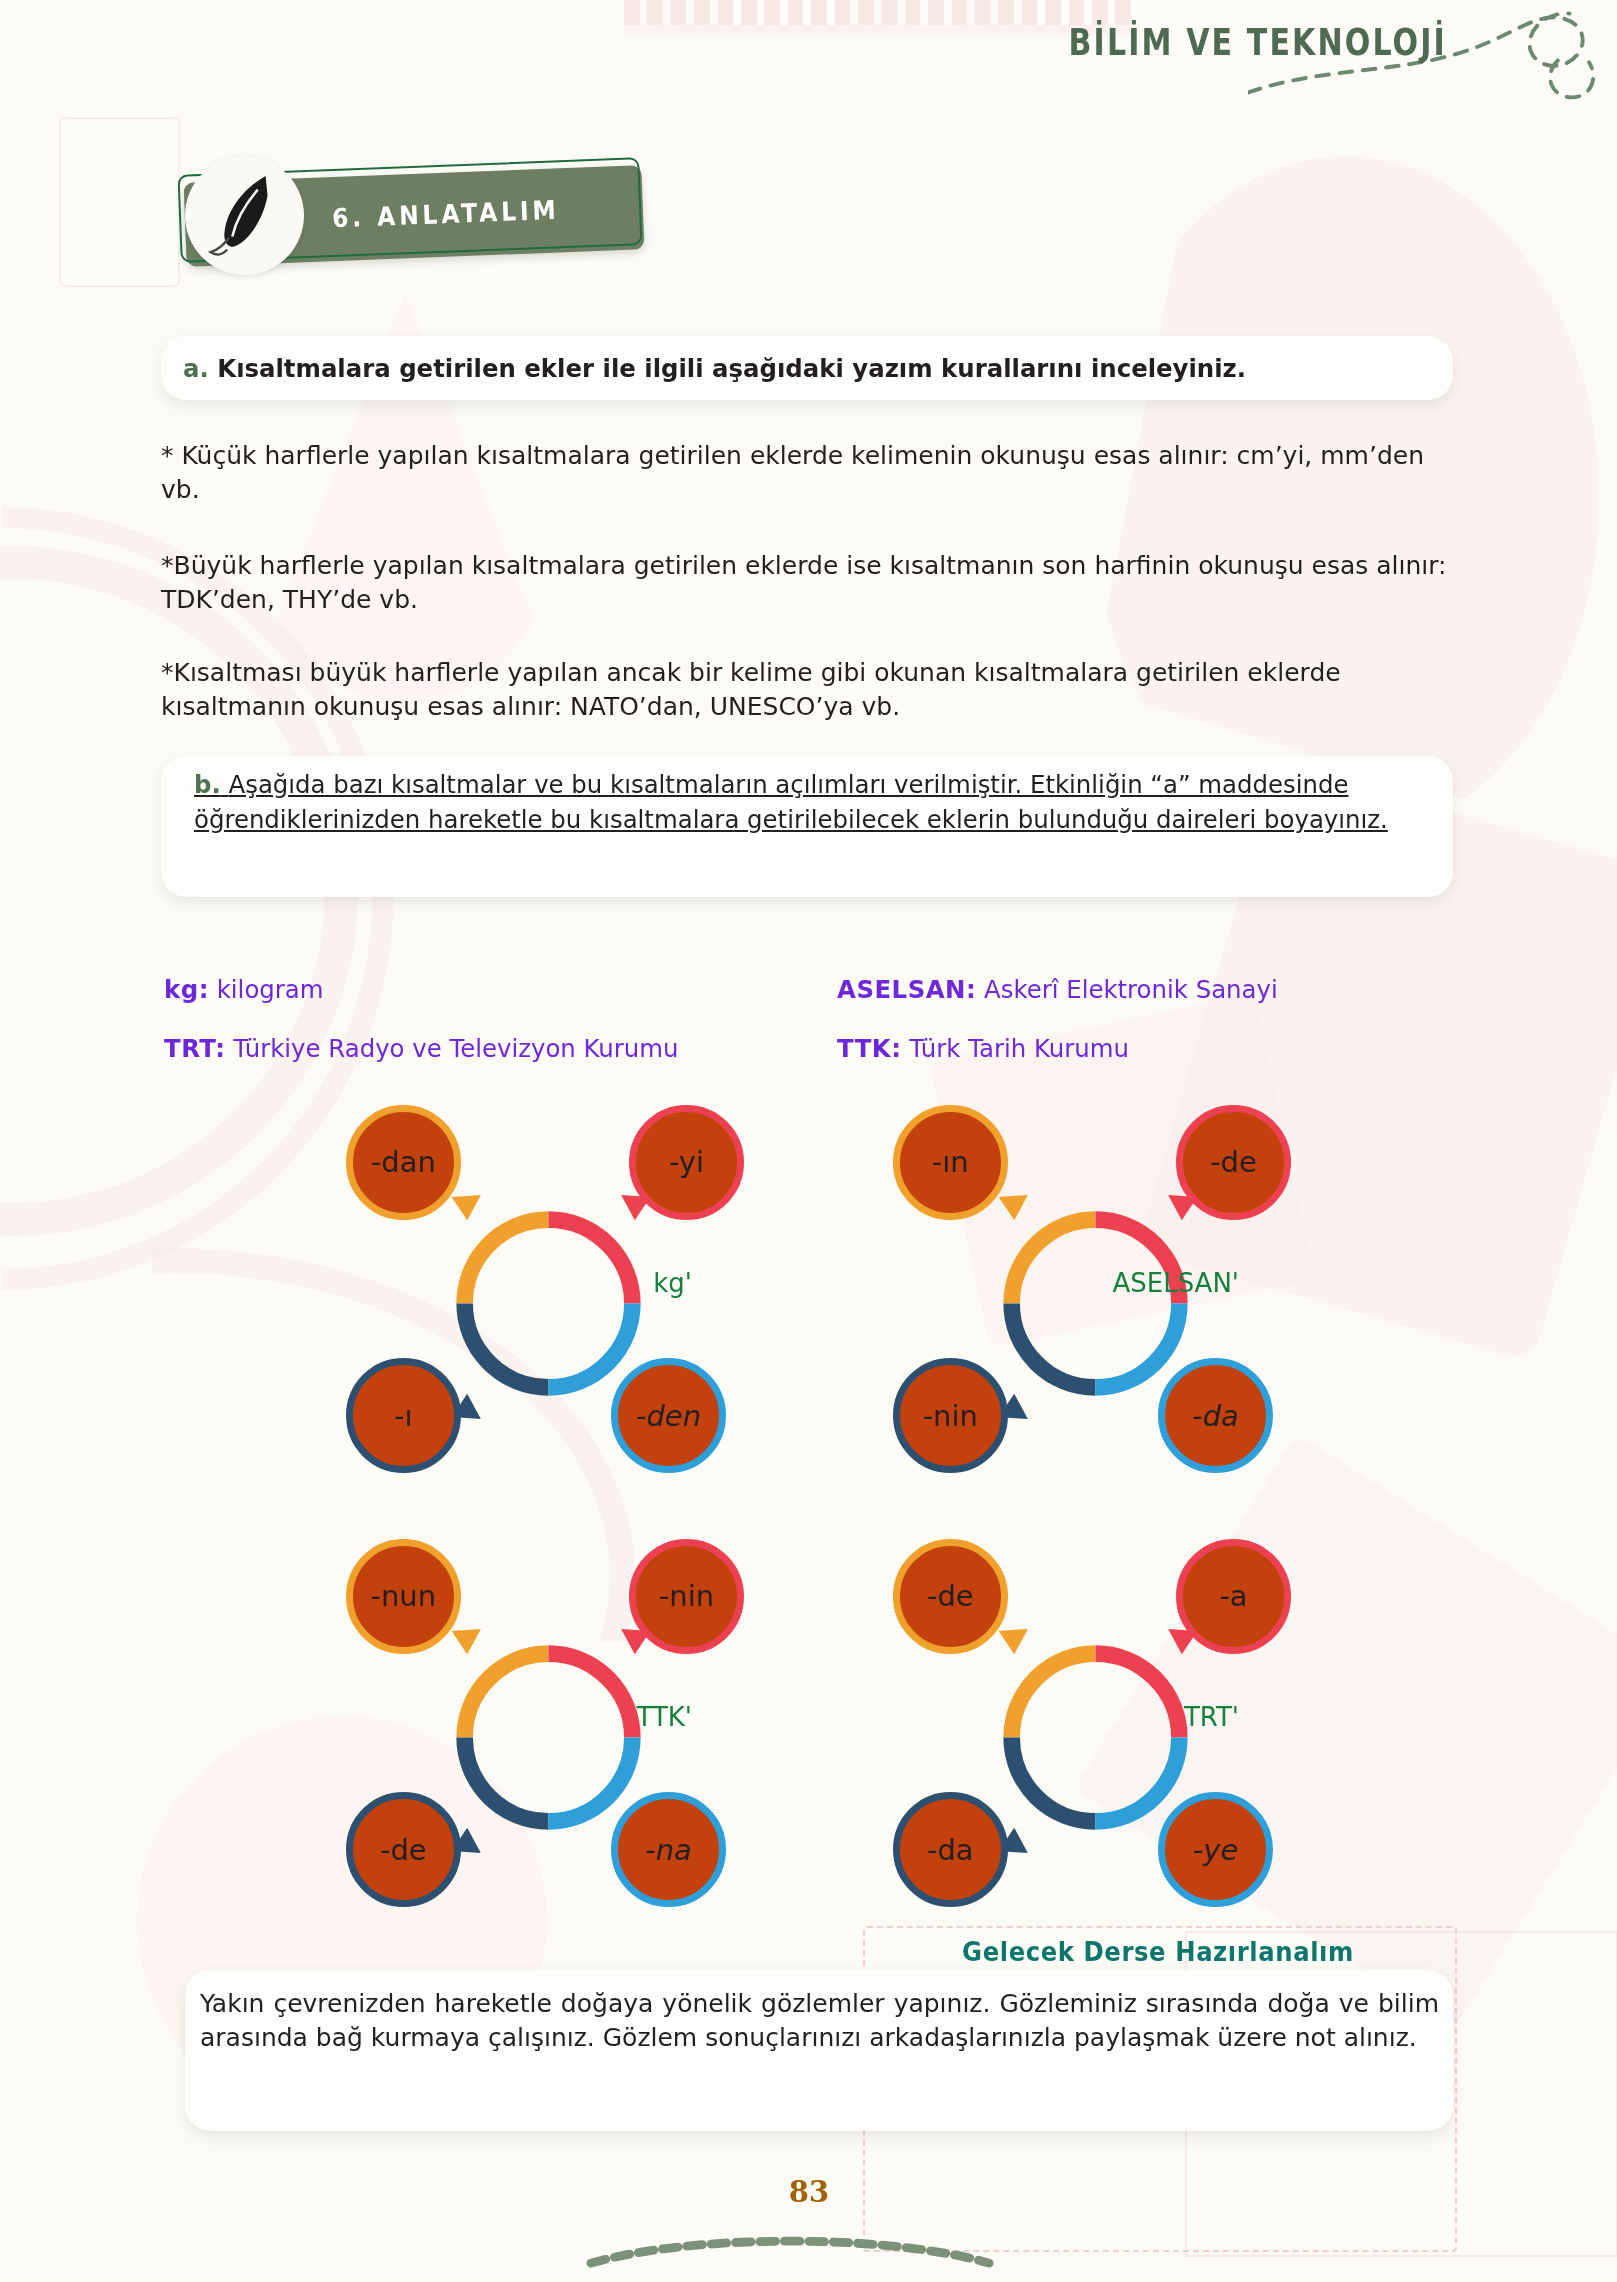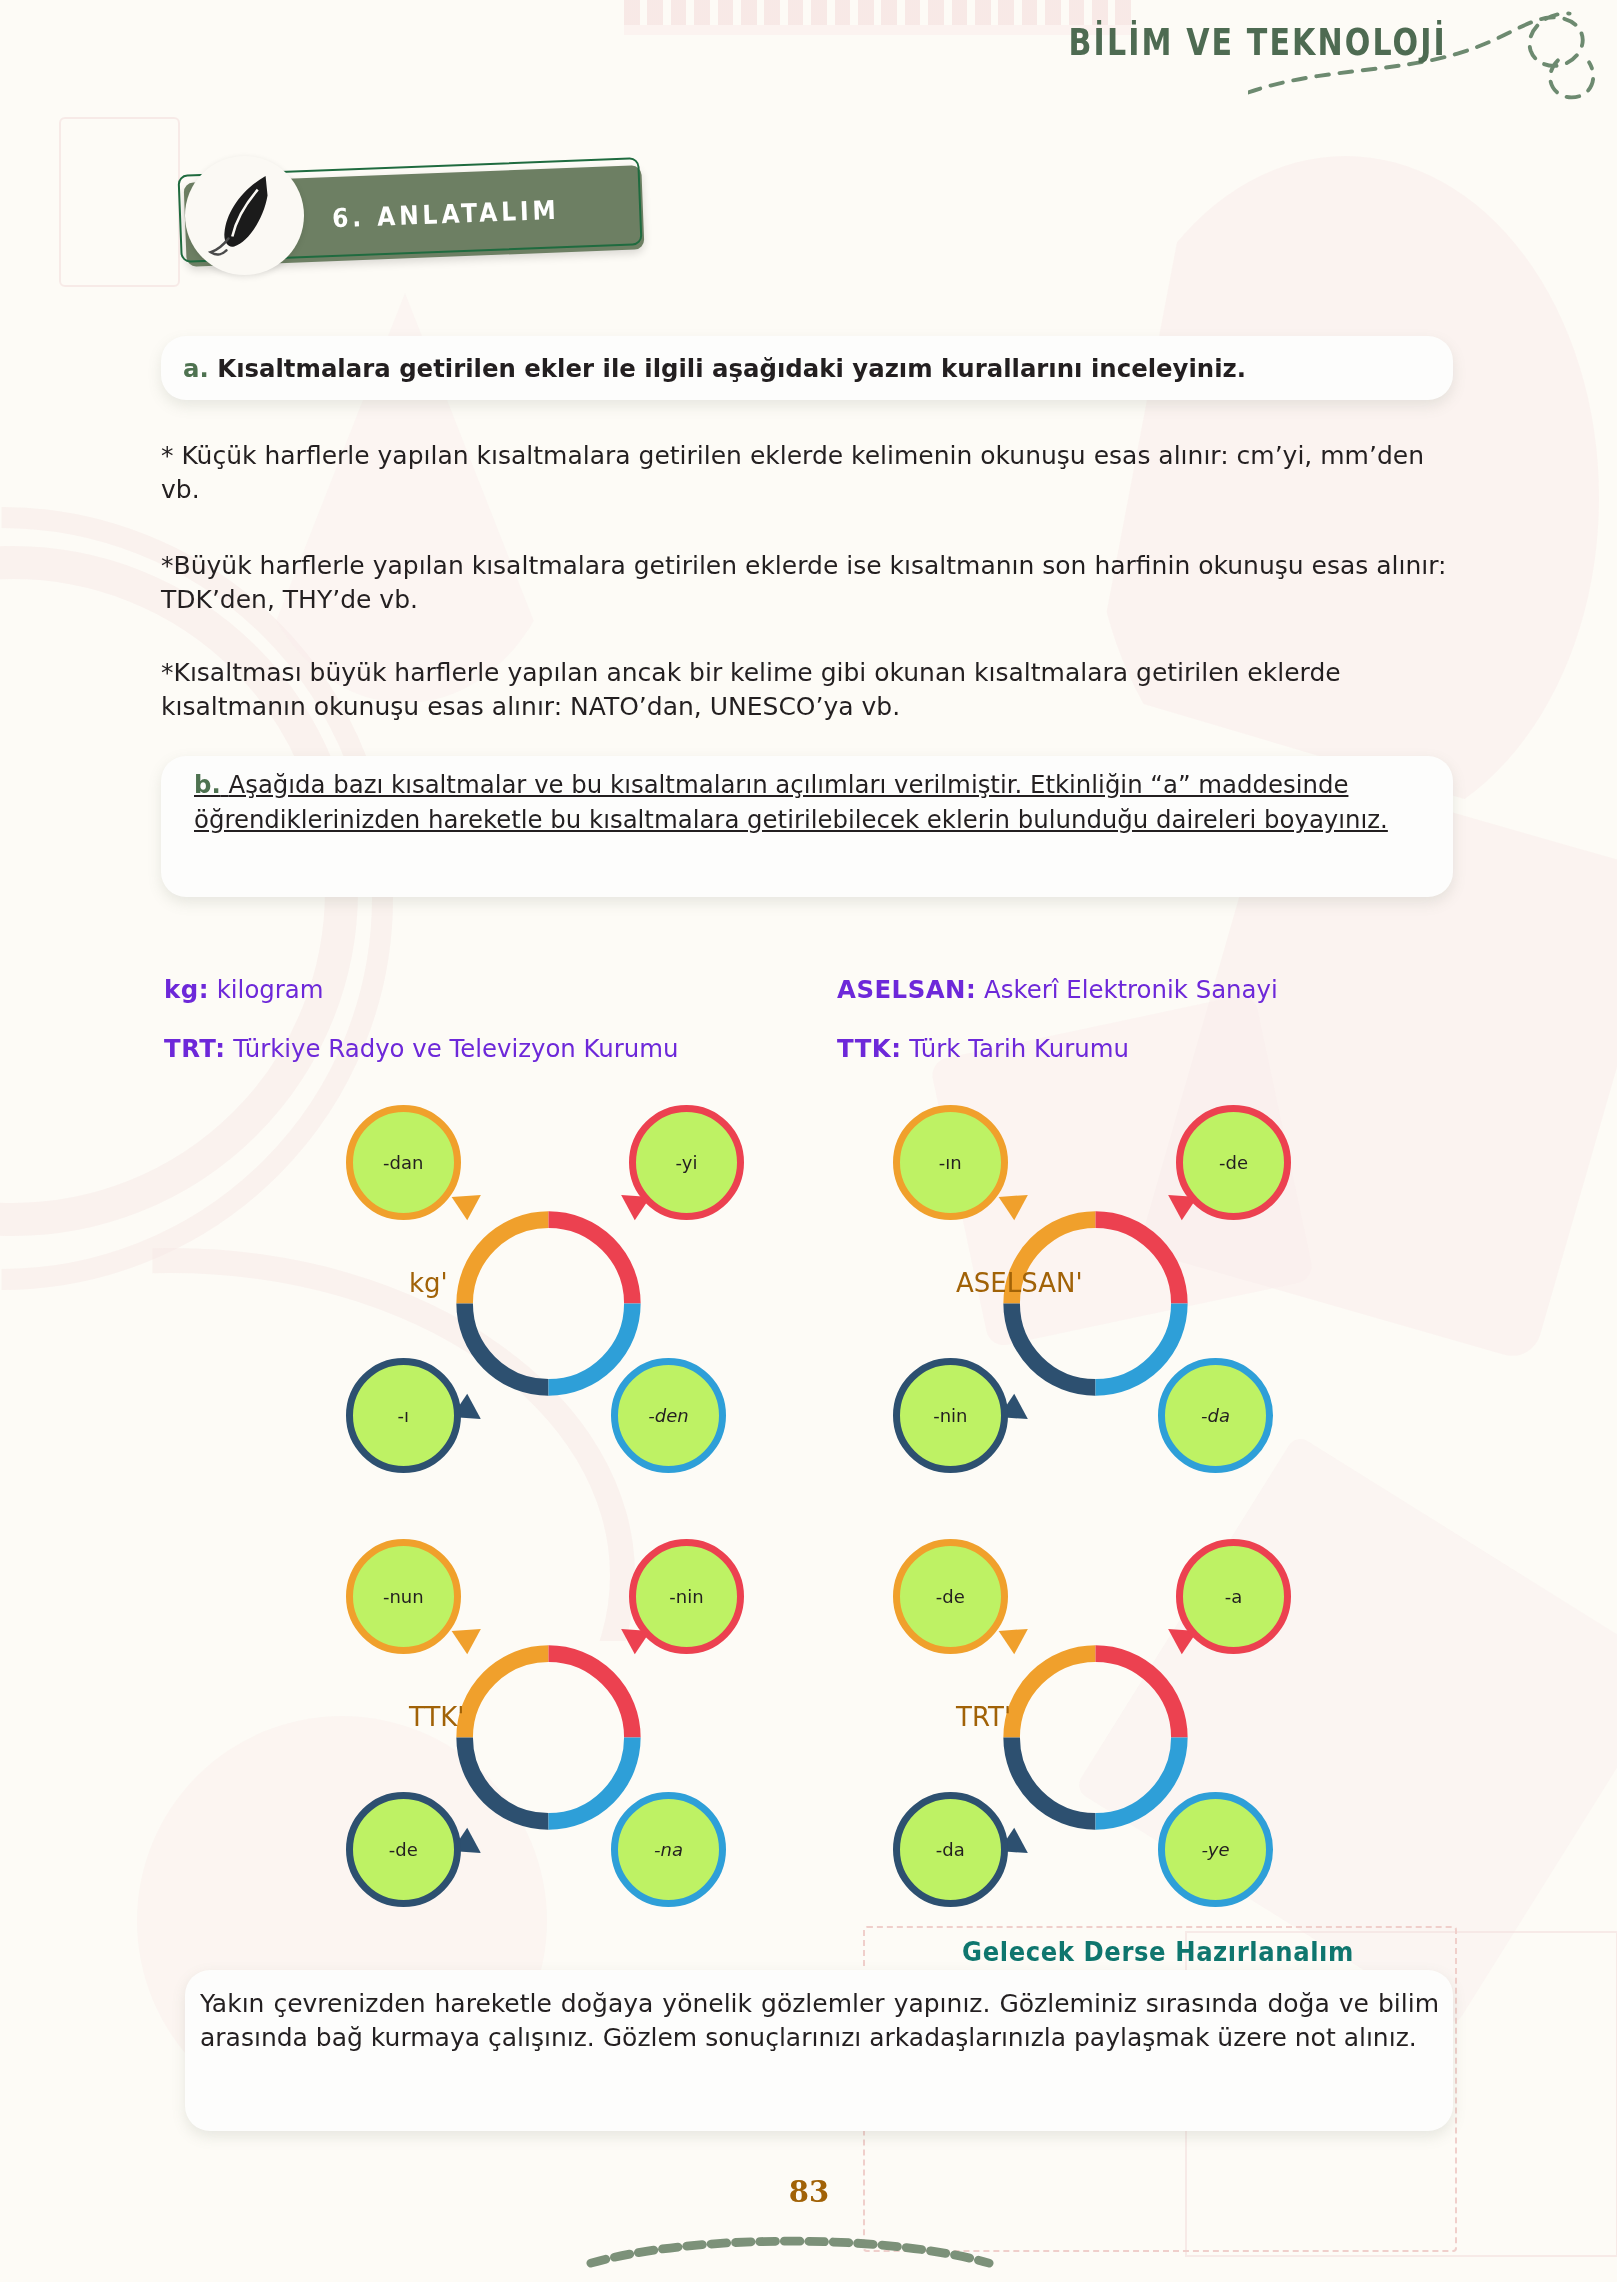--- a/index.html
+++ b/index.html
@@ -114,30 +114,30 @@
   .lg4{left:837px;top:1034px;}
 
   
   .diagram{position:absolute;width:419px;height:400px;z-index:5;}
   .d1{left:336px;top:1097px;}
   .d2{left:883px;top:1097px;}
   .d3{left:336px;top:1531px;}
   .d4{left:883px;top:1531px;}
   .bubble{
     position:absolute;width:115px;height:115px;border-radius:50%;
-    background:#bef264;display:flex;align-items:center;justify-content:center;
-    font-size:18px;color:#231f20;box-sizing:border-box;
+    background:#c2410c;display:flex;align-items:center;justify-content:center;
+    font-size:29px;color:#231f20;box-sizing:border-box;
   }
   .bubble.tl{left:9.8px;top:7.8px;border:7.8px solid #f0a02c;}
   .bubble.tr{left:293px;top:7.8px;border:7.8px solid #ec4150;}
   .bubble.bl{left:9.8px;top:261px;border:7.8px solid #2d5070;}
   .bubble.br{left:275px;top:261px;border:7.8px solid #2e9fd8;font-style:italic;}
   .center-label{
-    position:absolute;left:73px;top:171px;width:283px;text-align:left;
-    font-size:26px;color:#a16207;
+    position:absolute;left:73px;top:171px;width:283px;text-align:right;
+    font-size:26px;color:#15803d;
   }
   .ring-svg{position:absolute;left:115px;top:109px;width:195px;height:195px;}
   .arrow-svg{position:absolute;left:59px;top:59px;width:312px;height:302px;}
 
   
   .dash-box{
     position:absolute;left:863px;top:1926px;width:590px;height:322px;
     border:2px dashed #f0cfcb;border-radius:3.9px;z-index:2;
   }
   .prep-heading{

